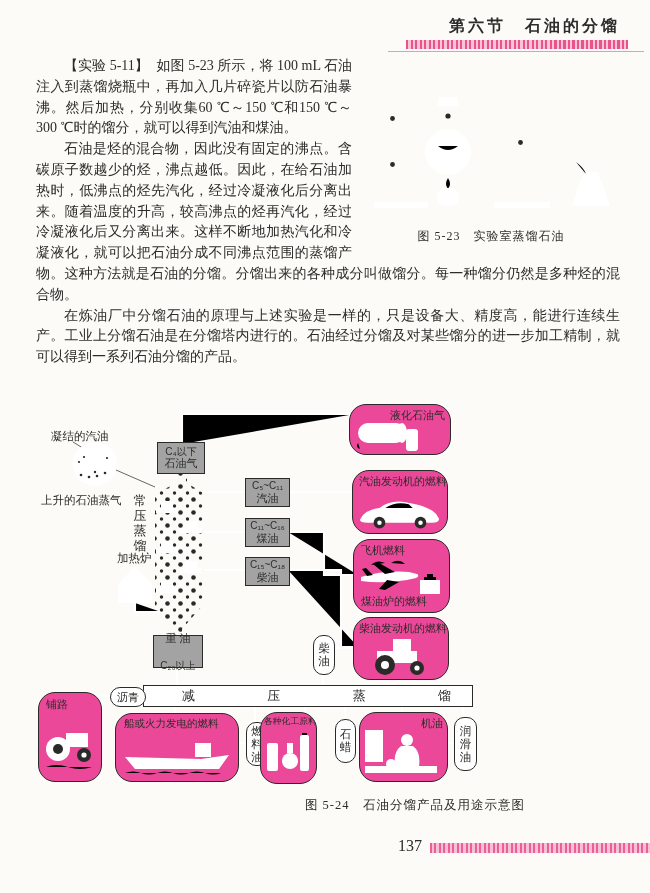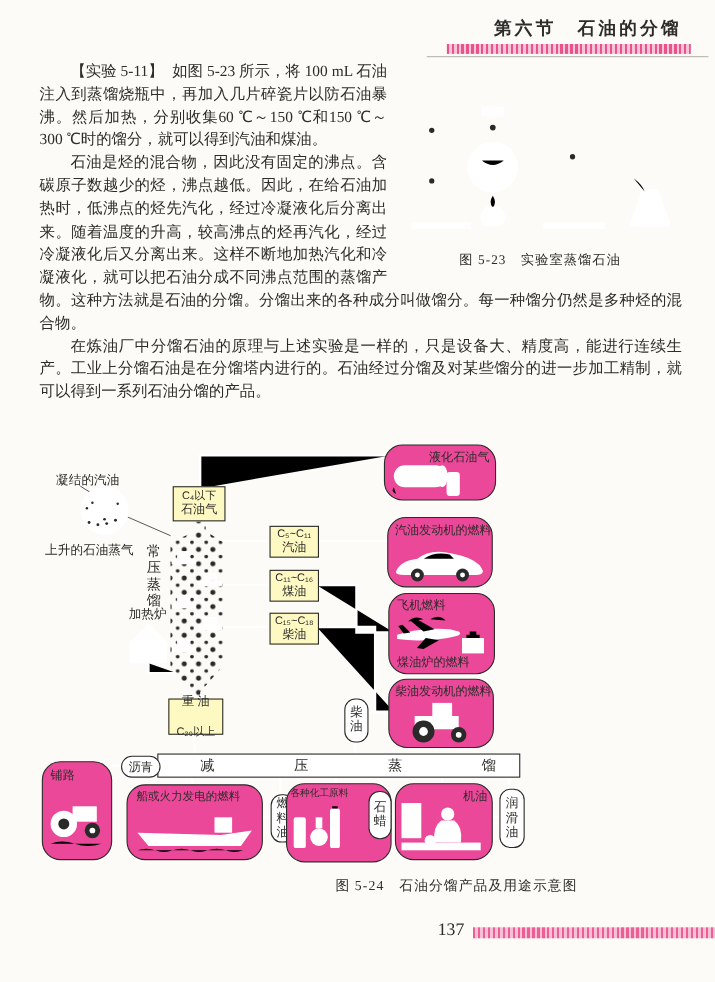--- a/index.html
+++ b/index.html
@@ -24,21 +24,21 @@
   .fig23 svg{display:block;}
   .fig-caption{font-size:12px;text-align:center;margin-top:2px;letter-spacing:1px;}
 
   
   .fig24{position:absolute;left:15px;top:398px;width:620px;height:398px;
         font-family:"Liberation Sans",sans-serif;}
   .fig24 .layer{position:absolute;left:0;top:0;}
   .lbl{position:absolute;font-size:11.5px;white-space:nowrap;}
   .vcol{position:absolute;width:16px;text-align:center;font-size:13px;line-height:15px;
         word-break:break-all;}
-  .sqbox{position:absolute;border:1.5px solid #2a2a28;background:#fef9c3;text-align:center;
+  .sqbox{position:absolute;border:1.5px solid #2a2a28;background:#a3a3a3;text-align:center;
         display:flex;flex-direction:column;justify-content:center;line-height:1.15;}
   .sqbox .rng{font-size:10px;}
   .sqbox .nm{font-size:11px;}
   .rbox{position:absolute;border:1.7px solid #2a2a28;border-radius:17px;background:#ec4899;overflow:hidden;}
   .rbox .rlabel{position:absolute;font-size:11px;white-space:nowrap;}
   .pill{position:absolute;border:1.5px solid #2a2a28;border-radius:10px;background:#fff;
         display:flex;align-items:center;justify-content:center;text-align:center;}
   .pill .vt{font-size:11.5px;line-height:13px;word-break:break-all;width:13px;}
   .band{position:absolute;left:128px;top:287px;width:330px;height:22px;border:1.6px solid #2a2a28;
         background:#fff;display:flex;align-items:center;justify-content:space-between;
@@ -315,21 +315,21 @@
         <rect x="74" y="10" width="16" height="14" fill="#fff" class="ink" stroke-width="1.2"></rect>
         <path class="ink" stroke-width="1.1" d="M28,24 V10 M48,24 V8 M28,14 L40,22 M48,12 L60,21 M80,10 V4"></path>
         <path class="ink" stroke-width="0.9" d="M4,40 q8,-3 16,0 q8,3 16,0 q8,-3 16,0 q8,3 16,0 q8,-3 16,0 q8,3 16,0"></path>
       </svg>
     </div>
 
     <div class="pill" style="left:231px;top:324px;width:20px;height:42px;">
       <span class="vt">燃料油</span>
     </div>
 
-    <div class="rbox" style="left:245px;top:314px;width:55px;height:70px;padding-left:39px;">
+    <div class="rbox" style="left:245px;top:314px;width:55px;height:70px;">
       <span class="rlabel" style="left:3px;top:3px;font-size:8.8px;">各种化工原料</span>
       <svg width="48" height="46" viewBox="0 0 48 46" style="position:absolute;left:3px;top:18px;">
         <rect x="3" y="12" width="11" height="28" rx="2" fill="#fff" class="ink" stroke-width="1.1"></rect>
         <path class="ink" stroke-width="0.9" d="M3,20 h11 M3,28 h11"></path>
         <circle cx="26" cy="30" r="8" fill="#fff" class="ink" stroke-width="1.1"></circle>
         <rect x="23" y="12" width="6" height="10" fill="#fff" class="ink" stroke-width="1"></rect>
         <rect x="36" y="4" width="9" height="36" rx="2" fill="#fff" class="ink" stroke-width="1.1"></rect>
         <path class="ink" stroke-width="0.9" d="M22,8 h8 M38,4 v-2 h5 v2"></path>
       </svg>
     </div>

